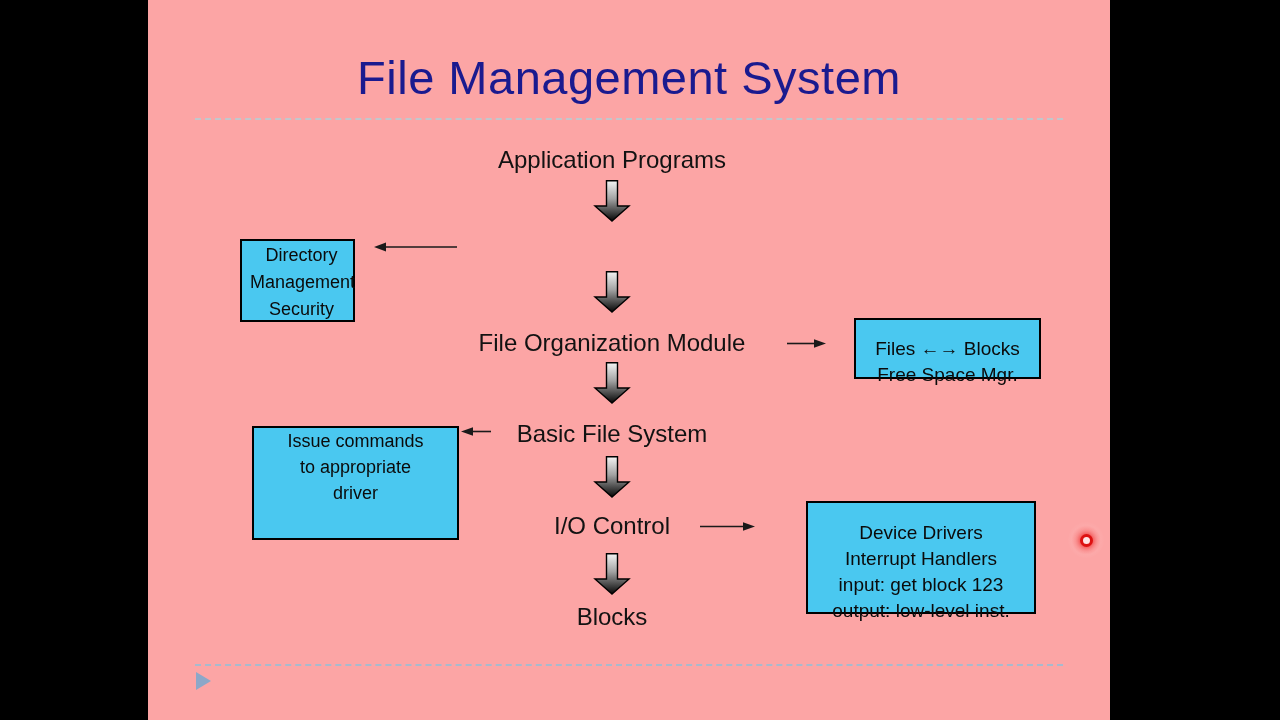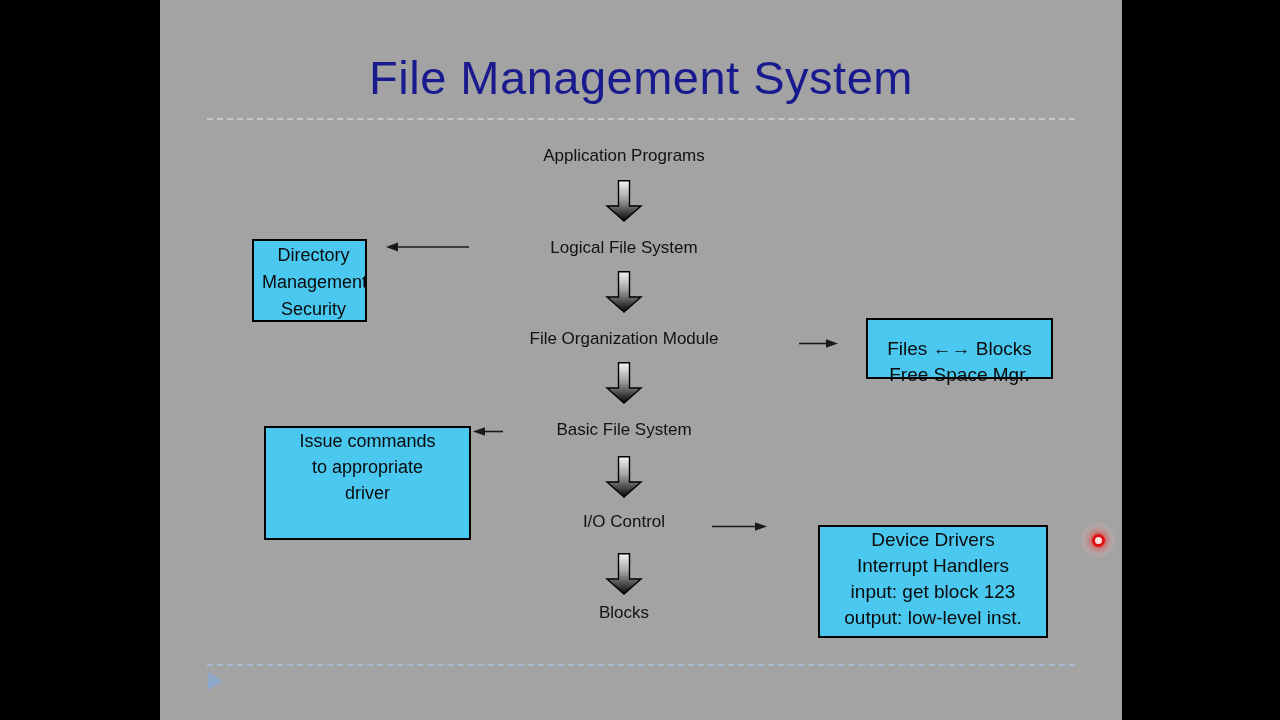--- a/index.html
+++ b/index.html
@@ -1,41 +1,41 @@
 <!DOCTYPE html>
 <html><head>
 <meta charset="utf-8">
 <style>
   html,body{margin:0;padding:0;background:#000;}
   .stage{position:relative;width:1280px;height:720px;background:#000;overflow:hidden;
          font-family:"Liberation Sans",sans-serif;}
-  .slide{position:absolute;left:160px;top:0;width:962px;height:720px;background:#a3a3a3;}
+  .slide{position:absolute;left:148px;top:0;width:962px;height:720px;background:#fca5a5;}
 
   .title{position:absolute;left:0;top:50px;width:100%;margin:0;text-align:center;
          font-size:47px;font-weight:400;letter-spacing:.5px;color:#1A1A8F;}
 
   .hr-top{position:absolute;left:47px;top:118px;width:868px;height:0;
           border-top:2px dashed #C2C7CC;}
   .hr-bottom{position:absolute;left:47px;top:664px;width:868px;height:0;
              border-top:2px dashed #A7BACE;}
 
   .node{position:absolute;transform:translateX(-50%);left:464px;white-space:nowrap;
-        font-size:17px;color:#121212;}
+        font-size:24px;color:#121212;}
 
   .blockarrow{position:absolute;left:444px;width:40px;height:42px;}
 
   .thinarrow{position:absolute;}
 
   .callout{position:absolute;background:#4AC8F0;border:2px solid #000;
            color:#0B0B0B;text-align:center;box-sizing:border-box;}
   .callout .ln{white-space:nowrap;}
   .co-directory{left:92px;top:239px;width:115px;height:83px;font-size:18px;line-height:27px;padding-top:1px;padding-left:8px;}
   .co-files{left:706px;top:318px;width:187px;height:61px;font-size:19px;line-height:26px;padding-top:16px;}
   .co-issue{left:104px;top:426px;width:207px;height:114px;font-size:18px;line-height:26px;}
-  .co-device{left:658px;top:501px;width:230px;height:113px;font-size:19px;line-height:26px;padding-top:0;margin-top:24px;}
+  .co-device{left:658px;top:501px;width:230px;height:113px;font-size:19px;line-height:26px;padding-top:17px;}
 
   .laser-glow{position:absolute;left:920px;top:522px;width:36px;height:36px;border-radius:50%;
     background:radial-gradient(circle,rgba(235,40,40,.45) 0%,rgba(245,110,110,.32) 35%,
                rgba(255,190,190,.16) 58%,rgba(255,255,255,0) 75%);}
   .laser-core{position:absolute;left:932px;top:534px;width:7px;height:7px;border-radius:50%;
     border:3px solid #DD1111;background:#FFE3E3;box-shadow:0 0 5px 1px rgba(240,50,50,.75);}
 
   .footer-tri{position:absolute;left:48px;top:672px;width:0;height:0;
     border-top:9px solid transparent;border-bottom:9px solid transparent;
     border-left:15px solid #8CA7C8;}
@@ -53,21 +53,20 @@
       <defs>
         <linearGradient id="ag" x1="0" y1="0" x2="0" y2="1">
           <stop offset="0" stop-color="#F4F4F4"></stop>
           <stop offset="0.45" stop-color="#A2A2A2"></stop>
           <stop offset="1" stop-color="#050505"></stop>
         </linearGradient>
       </defs>
     </svg>
 
     <div class="node" style="top:146px">Application Programs</div>
-    <div class="node" style="top:238px">Logical File System</div>
     <div class="node" style="top:329px">File Organization Module</div>
     <div class="node" style="top:420px">Basic File System</div>
     <div class="node" style="top:512px">I/O Control</div>
     <div class="node" style="top:603px">Blocks</div>
 
     <svg class="blockarrow" style="top:180px" viewBox="0 0 40 42">
       <path d="M14.5 0.75 H25.5 V26 H37 L20 41 L3 26 H14.5 Z" fill="url(#ag)" stroke="#000" stroke-width="1.4"></path>
     </svg>
     <svg class="blockarrow" style="top:271px" viewBox="0 0 40 42">
       <path d="M14.5 0.75 H25.5 V26 H37 L20 41 L3 26 H14.5 Z" fill="url(#ag)" stroke="#000" stroke-width="1.4"></path>

